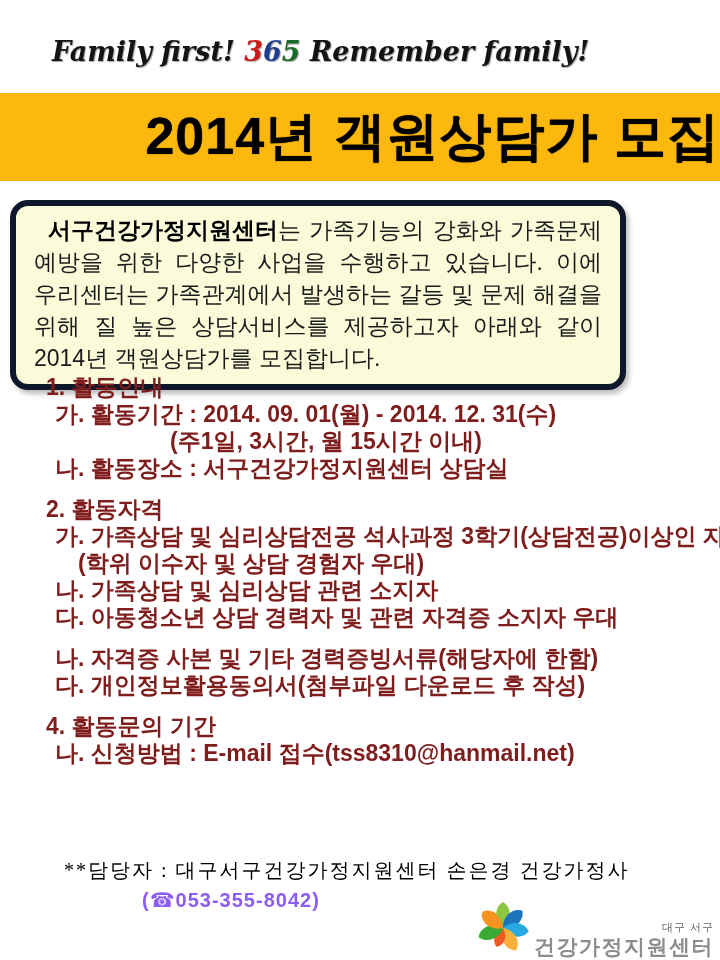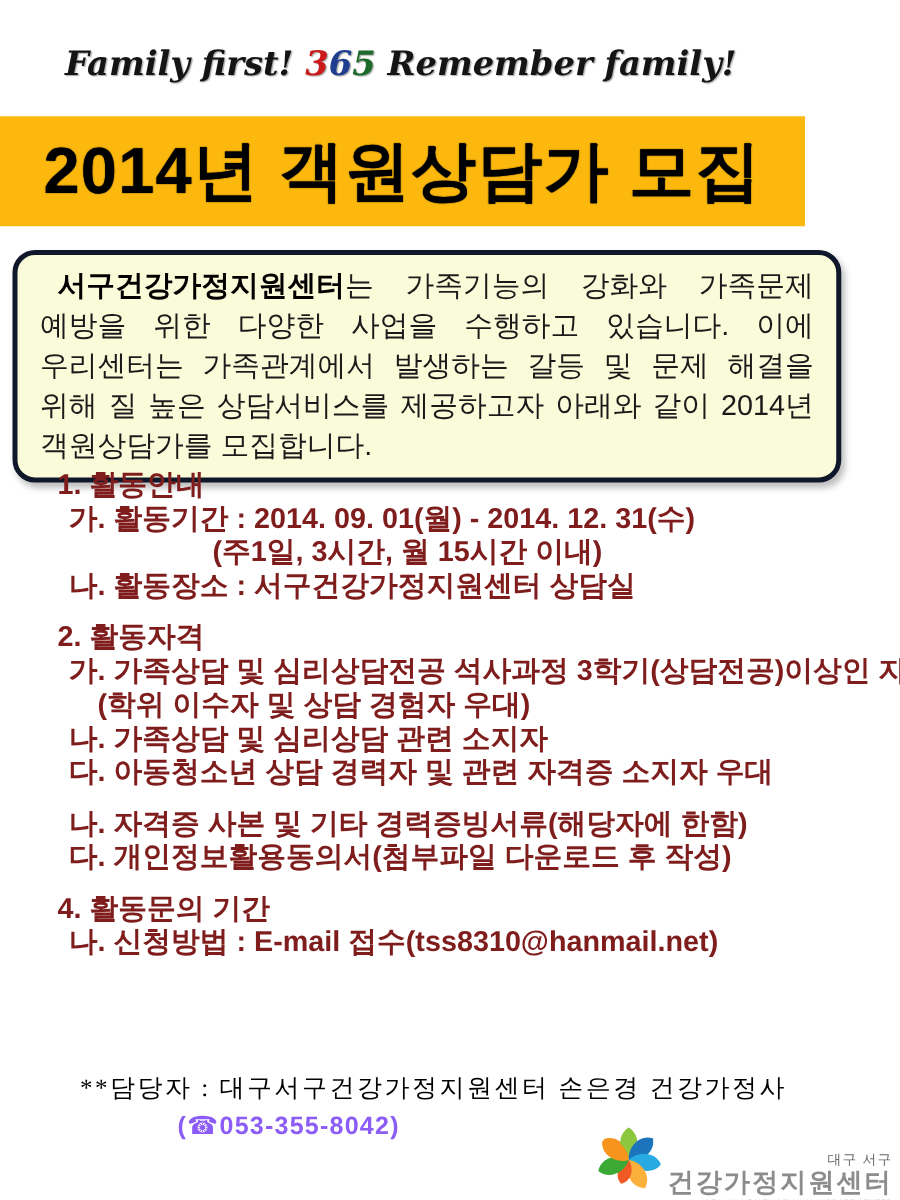--- a/index.html
+++ b/index.html
@@ -18,32 +18,32 @@
     text-shadow:1px 1px 1px rgba(0,0,0,0.35);
     white-space:nowrap;
     margin-left:32px;
   }
   .slogan .d3 { color:#cc1a1a; }
   .slogan .d6 { color:#1f3e8f; }
   .slogan .d5 { color:#1d6b2a; }
 
   
   .banner {
-    position:absolute; top:93px; left:0; width:644px; height:88px;
-    background:#fcb80d; display:flex; align-items:center; justify-content:center;
+    position:absolute; top:93px; left:0; width:720px; height:88px;
+    background:#fcb80d; display:flex; align-items:center; justify-content:flex-end;
   }
   .banner h1 {
     font-size:52px; font-weight:700; color:#000; letter-spacing:1px; white-space:nowrap;
     text-shadow:0 0 1px #000;
   }
 
   
   .intro {
-    position:absolute; top:200px; left:10px; width:663px; min-height:141px;
-    background:#fafbd9; border:4px solid #0f172a; border-radius:18px;
+    position:absolute; top:200px; left:10px; width:616px; min-height:141px;
+    background:#fafbd9; border:6px solid #0f172a; border-radius:18px;
     box-shadow:3px 4px 5px rgba(110,110,110,0.45);
     padding:8px 18px 10px 18px;
   }
   .intro p {
     font-size:23px; line-height:32px; color:#1a1a1a;
     text-align:justify; word-break:keep-all; text-indent:14px;
   }
   .intro b { font-weight:700; color:#000; }
 
   

